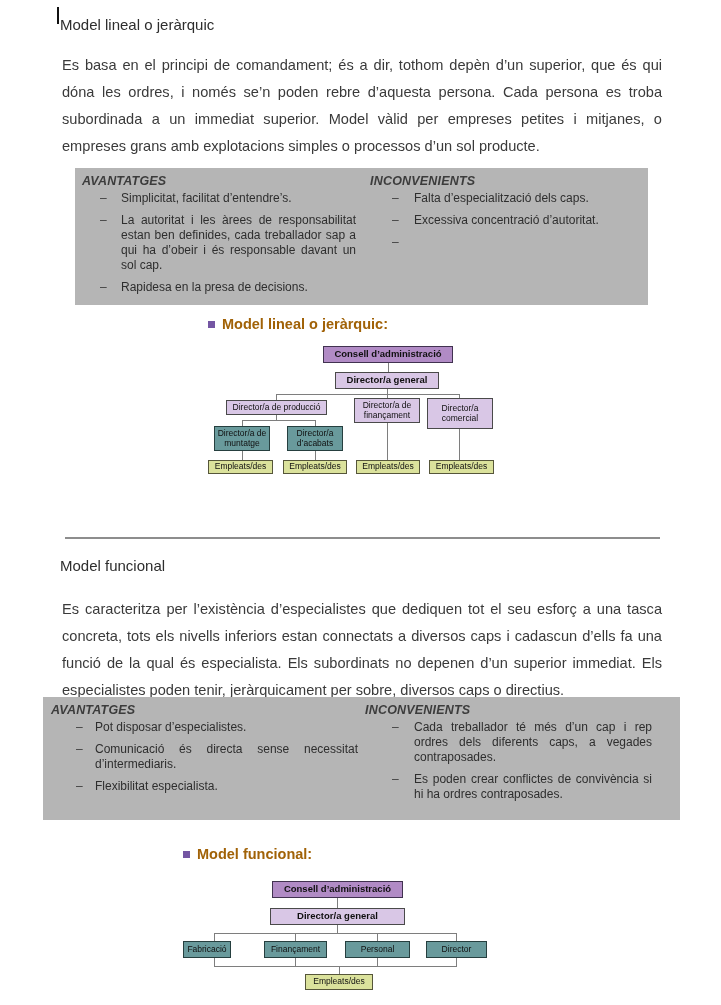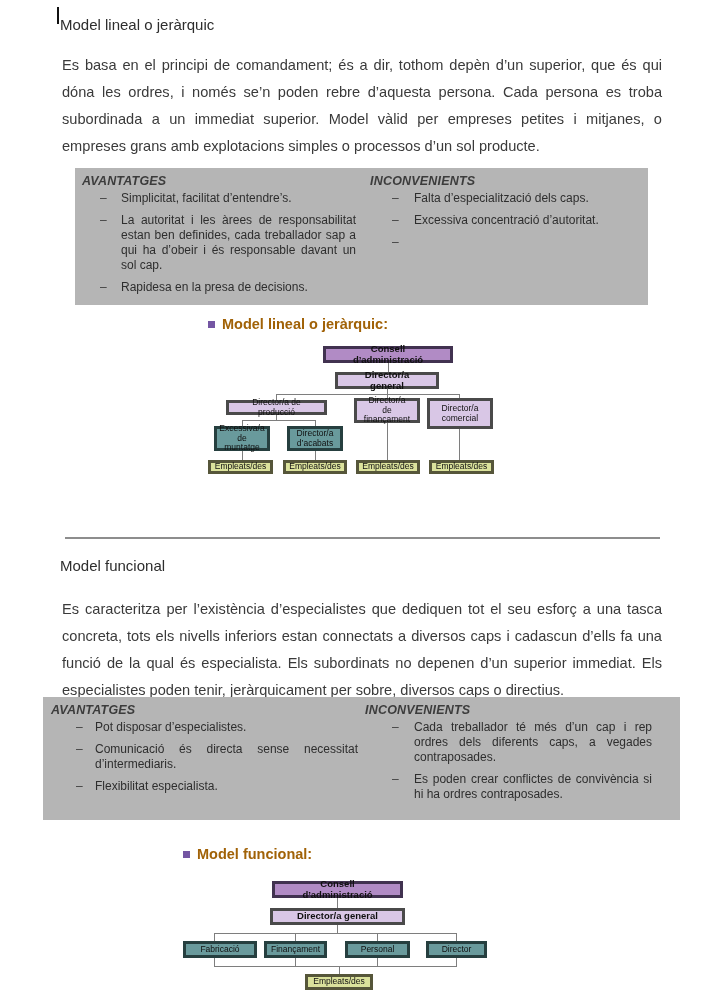--- a/index.html
+++ b/index.html
@@ -54,23 +54,23 @@
   .dh1 { left:208px; top:316px; }
   .dh2 { left:183px; top:846px; }
   .dhead .sq { width:7px; height:7px; background:#7456a3; margin-right:7px; flex:0 0 auto; }
   .dhead .txt { font-size:14.5px; font-weight:bold; color:#a16207; white-space:nowrap; }
 
   .org { position:absolute; }
   .org1 { left:190px; top:340px; width:320px; height:140px; }
   .org2 { left:178px; top:878px; width:330px; height:115px; }
 
   .node {
-    position:absolute; box-sizing:border-box; border:3px solid #0369a1;
+    position:absolute; box-sizing:border-box; border:1px solid #0369a1;
     display:flex; align-items:center; justify-content:center; text-align:center;
-    font-size:8.5px; line-height:1.15; color:#101010; padding:1px 18px;
+    font-size:8.5px; line-height:1.15; color:#101010; padding:1px 0;
   }
   .node.b { font-weight:bold; font-size:9.5px; }
   .purple { background:#b18bc5; border-color:#413250; }
   .lilac  { background:#d9c7e6; border-color:#4a4a4a; }
   .teal   { background:#699a9c; border-color:#263f3f; }
   .green  { background:#dbe29c; border-color:#56563a; }
 
   .ln { position:absolute; background:#7e7e7e; }
   .v { width:1px; }
   .h { height:1px; }
@@ -118,21 +118,21 @@
     <div class="ln v" style="left:52px;top:111px;height:9px"></div>
     <div class="ln v" style="left:125px;top:111px;height:9px"></div>
     <div class="ln v" style="left:197px;top:83px;height:37px"></div>
     <div class="ln v" style="left:269px;top:83px;height:37px"></div>
 
     <div class="node purple b" style="left:133px;top:6px;width:130px;height:17px">Consell d’administració</div>
     <div class="node lilac b" style="left:145px;top:32px;width:104px;height:17px">Director/a general</div>
     <div class="node lilac" style="left:36px;top:60px;width:101px;height:15px">Director/a de producció</div>
     <div class="node lilac" style="left:164px;top:58px;width:66px;height:25px">Director/a de finançament</div>
     <div class="node lilac" style="left:237px;top:58px;width:66px;height:31px">Director/a comercial</div>
-    <div class="node teal" style="left:24px;top:86px;width:56px;height:25px">Excessiva/a de muntatge</div>
+    <div class="node teal" style="left:24px;top:86px;width:56px;height:25px">Director/a de muntatge</div>
     <div class="node teal" style="left:97px;top:86px;width:56px;height:25px">Director/a d’acabats</div>
     <div class="node green" style="left:18px;top:120px;width:65px;height:14px">Empleats/des</div>
     <div class="node green" style="left:93px;top:120px;width:64px;height:14px">Empleats/des</div>
     <div class="node green" style="left:166px;top:120px;width:64px;height:14px">Empleats/des</div>
     <div class="node green" style="left:239px;top:120px;width:65px;height:14px">Empleats/des</div>
   </div>
 
   <div class="divider"></div>
 
   <div class="doc-title t2">Model funcional</div>
@@ -167,20 +167,20 @@
     <div class="ln v" style="left:278px;top:55px;height:8px"></div>
     <div class="ln v" style="left:36px;top:80px;height:8px"></div>
     <div class="ln v" style="left:117px;top:80px;height:8px"></div>
     <div class="ln v" style="left:199px;top:80px;height:8px"></div>
     <div class="ln v" style="left:278px;top:80px;height:8px"></div>
     <div class="ln h" style="left:36px;top:88px;width:243px"></div>
     <div class="ln v" style="left:161px;top:88px;height:8px"></div>
 
     <div class="node purple b" style="left:94px;top:3px;width:131px;height:17px">Consell d’administració</div>
     <div class="node lilac b" style="left:92px;top:30px;width:135px;height:17px">Director/a general</div>
-    <div class="node teal" style="left:5px;top:63px;width:74px;height:17px">Fabricació</div>
+    <div class="node teal" style="left:5px;top:63px;width:48px;height:17px">Fabricació</div>
     <div class="node teal" style="left:86px;top:63px;width:63px;height:17px">Finançament</div>
     <div class="node teal" style="left:167px;top:63px;width:65px;height:17px">Personal</div>
     <div class="node teal" style="left:248px;top:63px;width:61px;height:17px">Director</div>
     <div class="node green" style="left:127px;top:96px;width:68px;height:16px">Empleats/des</div>
   </div>
 
 </div>
 
 </body></html>

